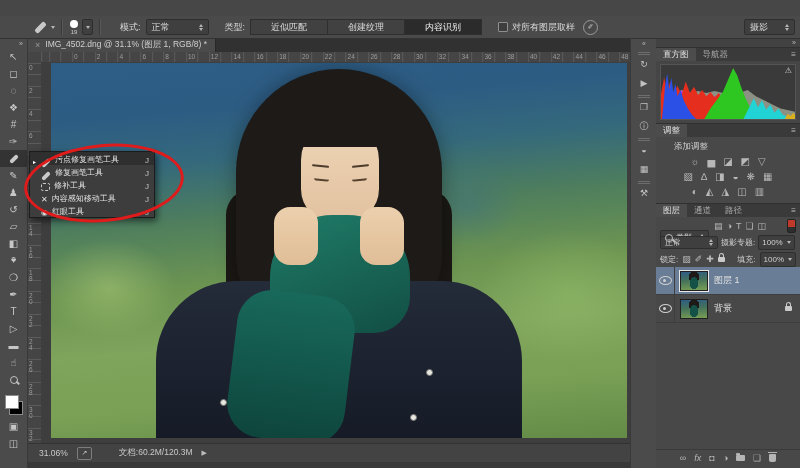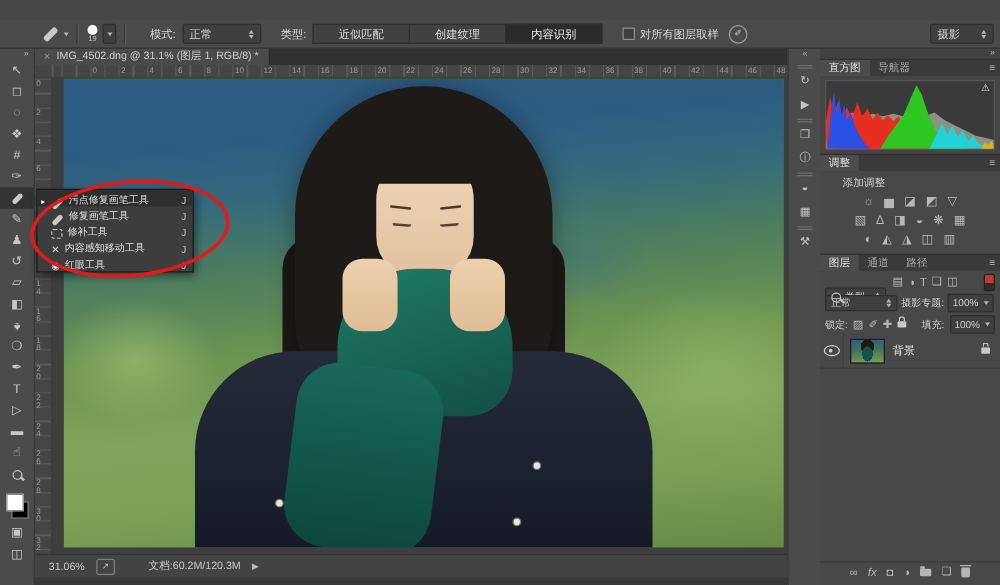--- a/index.html
+++ b/index.html
@@ -575,20 +575,27 @@
             <span>✚</span>
             <span class="sp-padlock"></span>
           </span>
         <span style="margin-left:auto">填充:</span>
         <span class="val-box">
           <span>100%</span>
           <span class="caret"></span>
         </span>
       </div>
       <div>
+          <div class="lrow selected">
+            <div class="eyecell">
+              <span class="sp-eye"></span>
+            </div>
+            <div class="thumb"></div>
+            <span class="lname">图层 1</span>
+          </div>
           <div class="lrow">
             <div class="eyecell">
               <span class="sp-eye"></span>
             </div>
             <div class="thumb"></div>
             <span class="lname">背景</span>
             <span class="sp-padlock row-lock"></span>
           </div>
         </div>
       <div class="layers-filler"></div>

